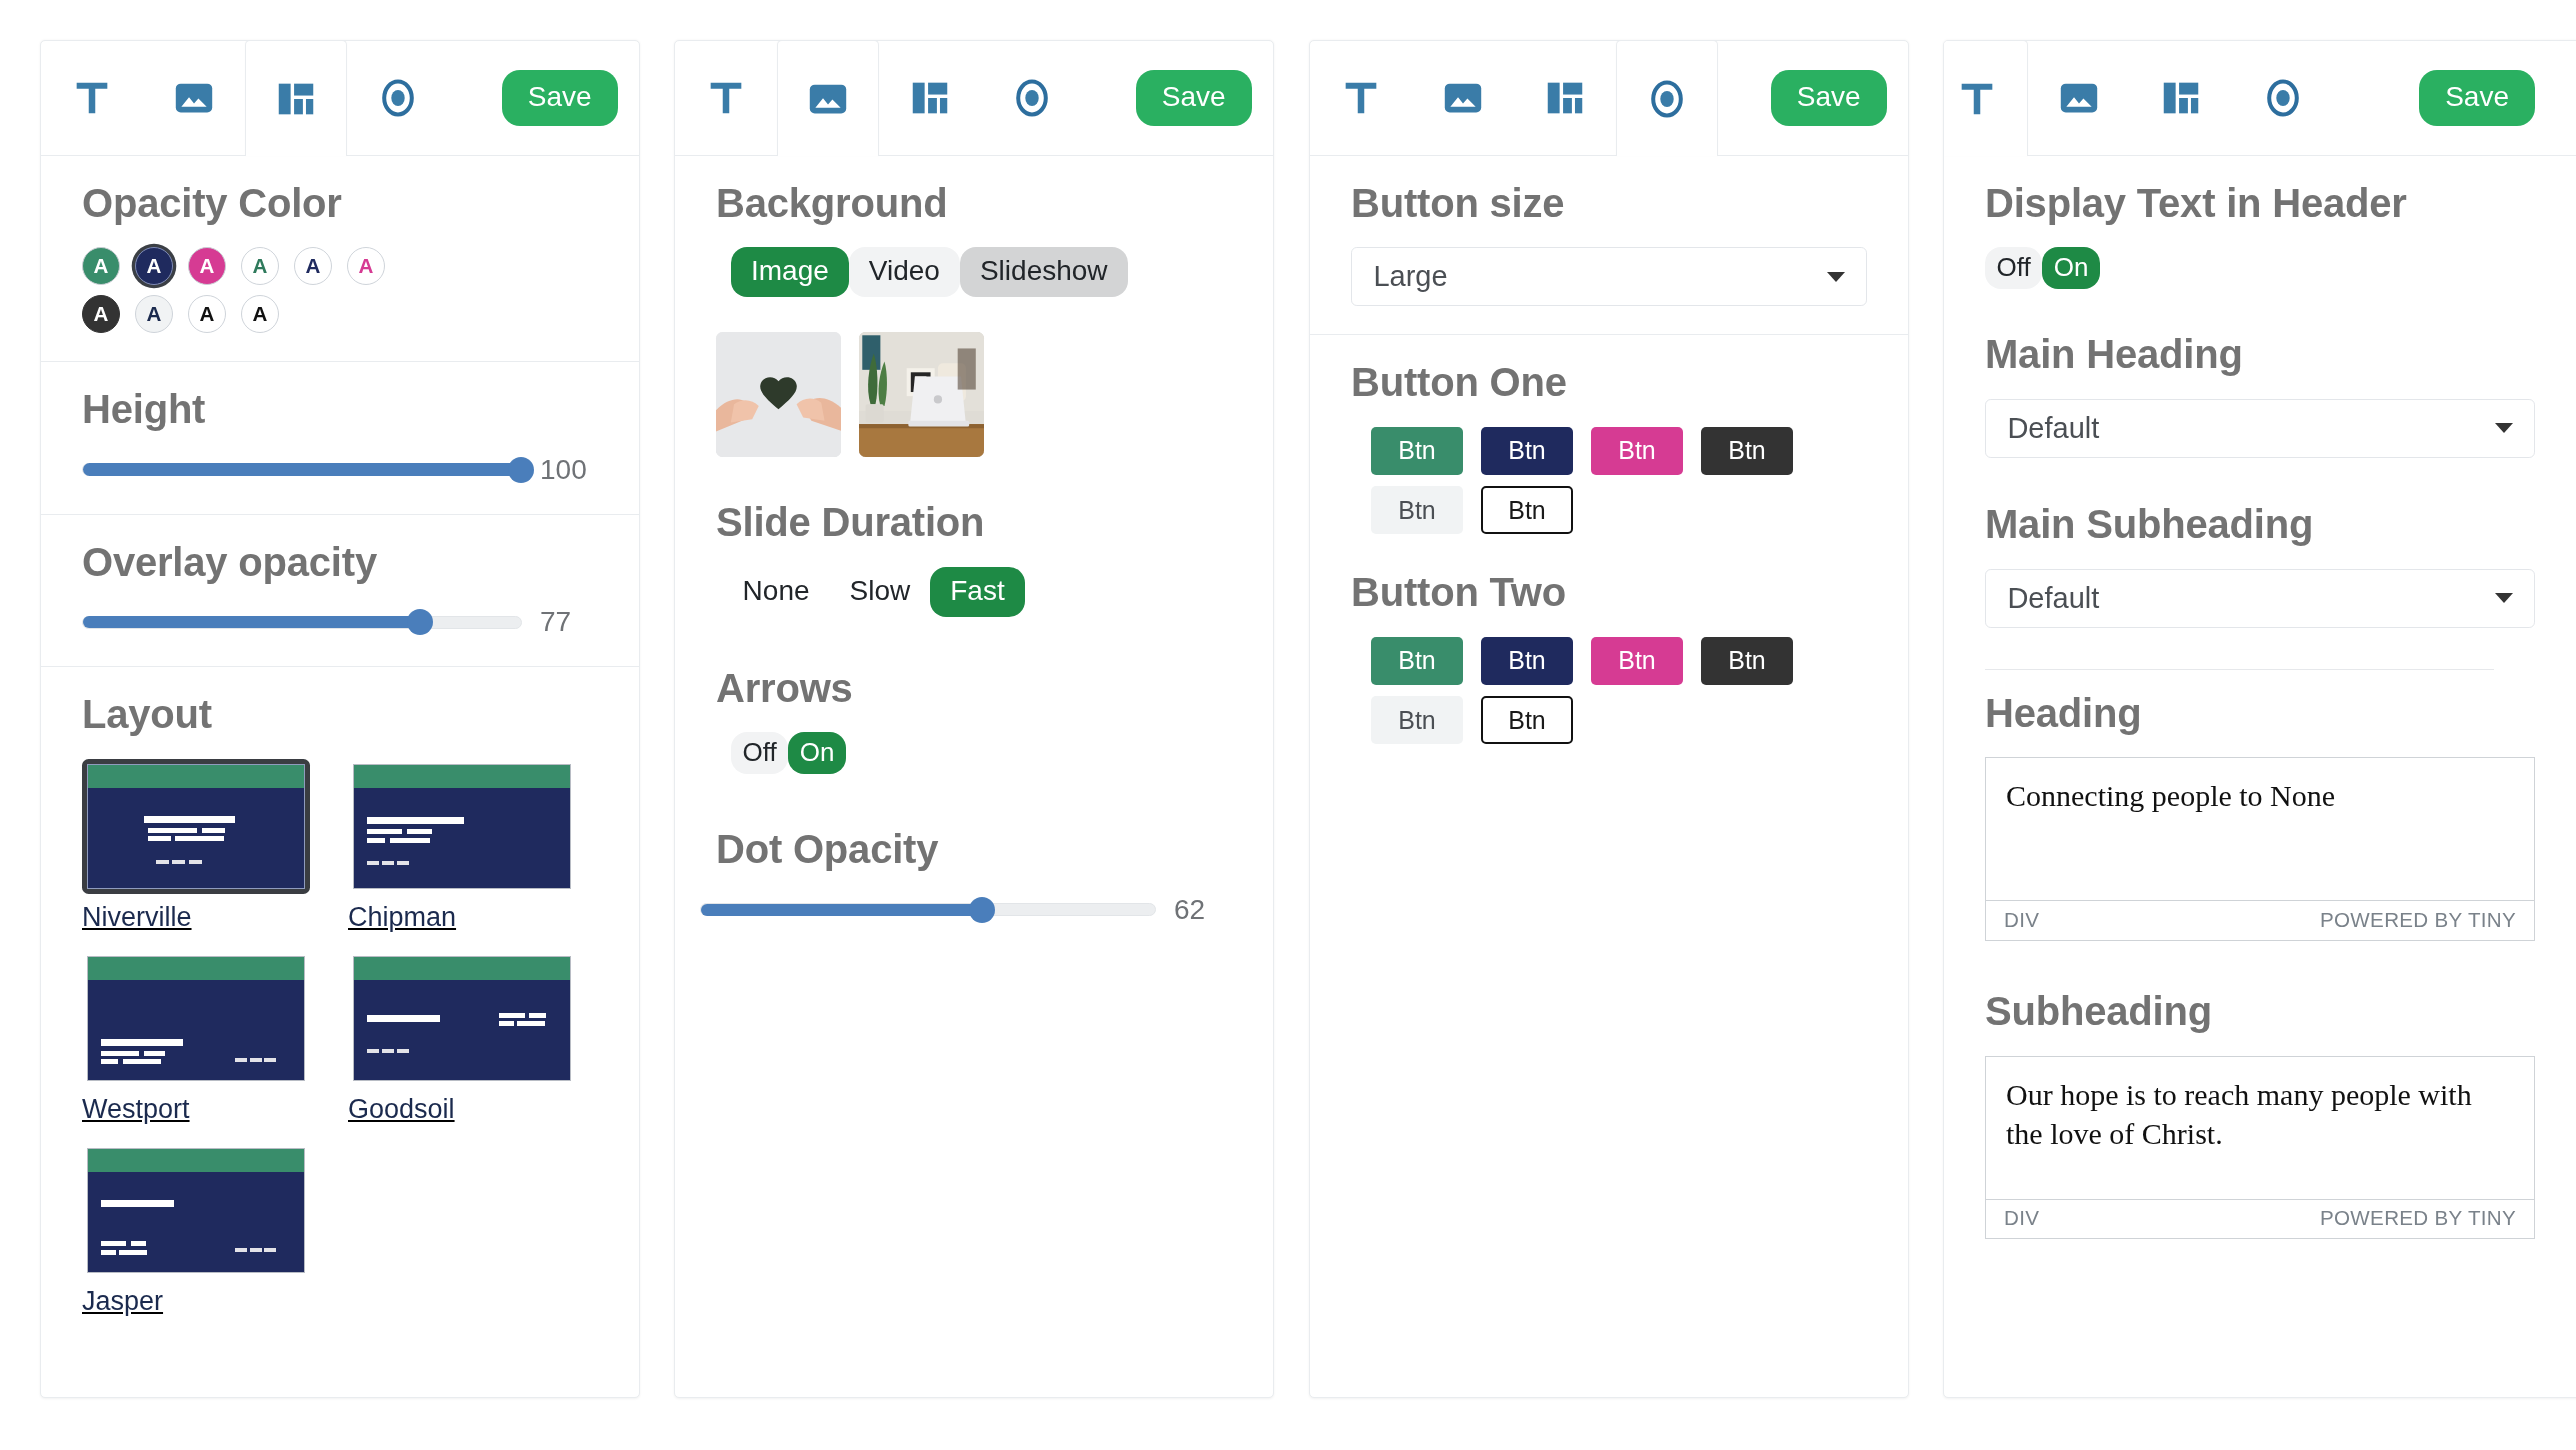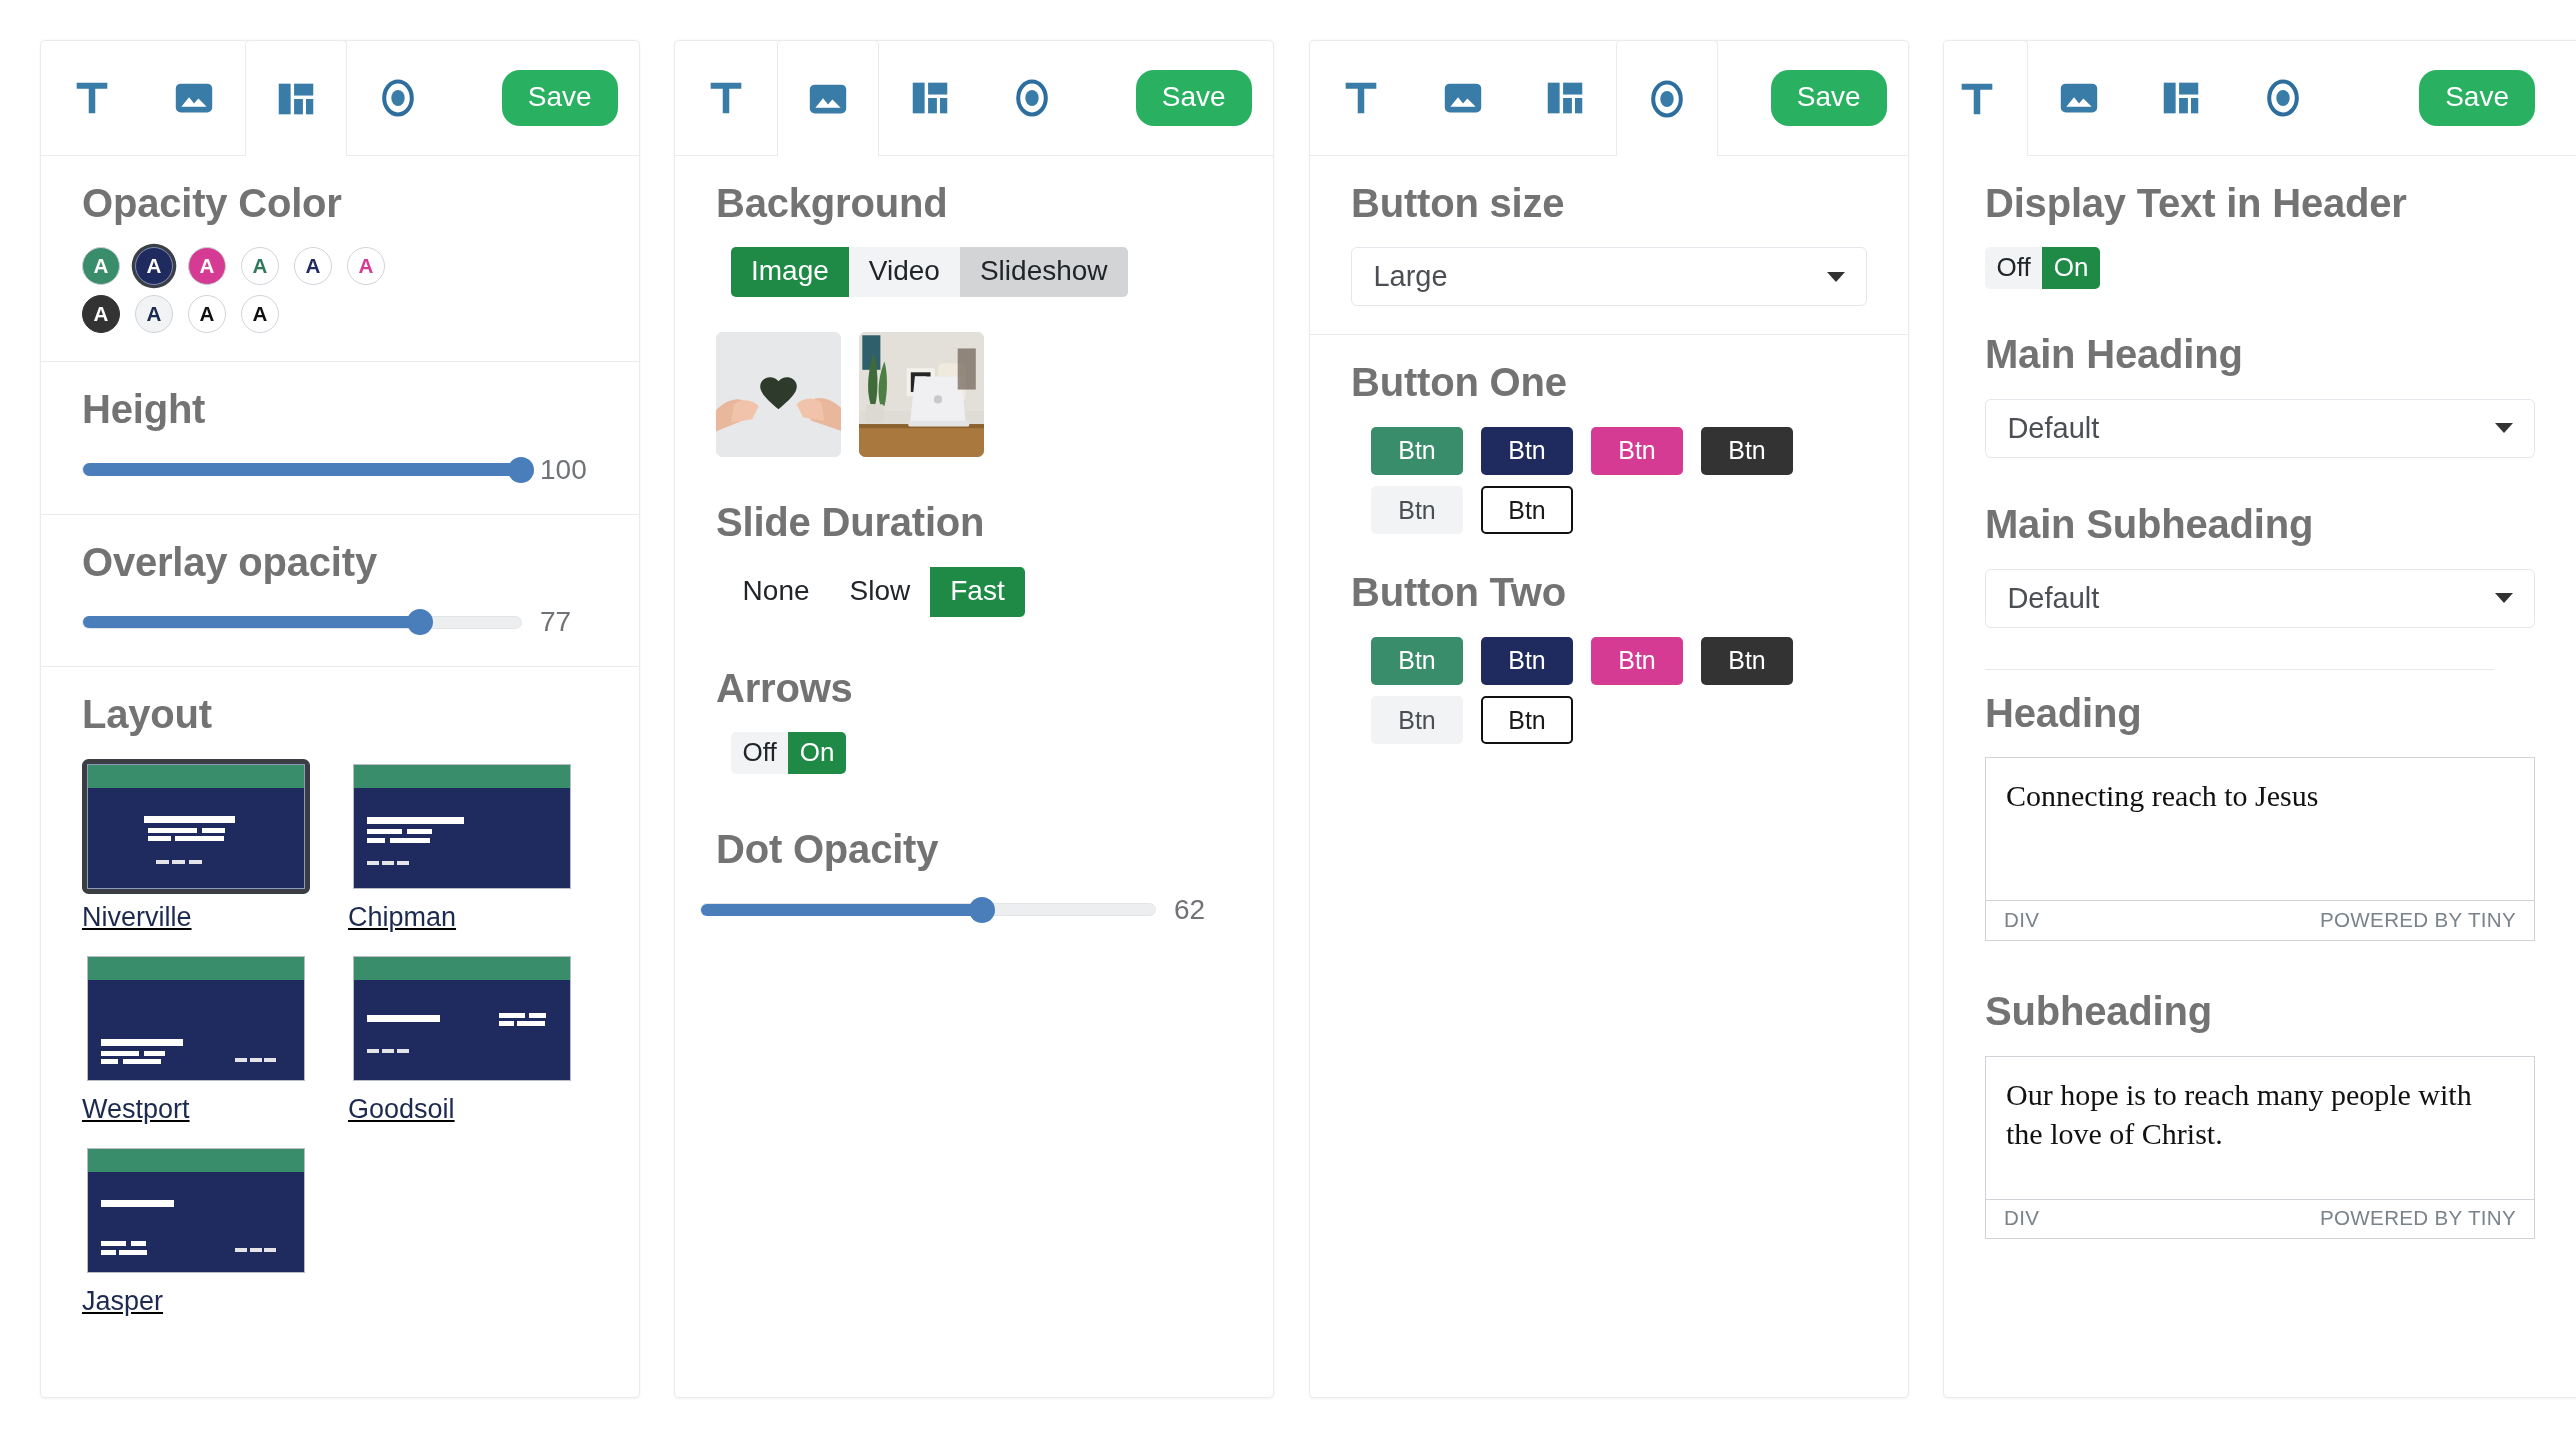--- a/index.html
+++ b/index.html
@@ -131,20 +131,21 @@
 
   
   .pillgroup { display:inline-flex; border-radius:5px; overflow:hidden; }
   .pill {
     font-size: 28px;
     padding: 9px 20px 11.5px;
     background: #f2f3f4;
     color: #212529;
     cursor:pointer;
     line-height:1.05;
+    border-radius:16px;
   }
   .pill.on  { background:#1e8a45; color:#fff; }
   .pill.hov { background:#d3d4d5; color:#212529; }
   .pill.plain { background:transparent; }
 
   .smalltoggle .pill { font-size: 26px; padding: 6.6px 11.5px 8.2px; }
 
   
   .img-row { display:flex; gap: 18px; }
   .img-thumb {
@@ -611,21 +612,21 @@
         <span>Default</span>
         <span class="chev"></span>
       </div>
     </div>
 
     <div class="inset-rule" style="margin-right:107px;"></div>
 
     <div class="sect" style="padding-top:21.4px; padding-right:66px;">
       <div class="sect-title">Heading</div>
       <div class="tiny">
-        <div class="tiny-body" style="min-height:142px;">Connecting reach to Jesus</div>
+        <div class="tiny-body" style="min-height:142px;">Connecting people to None</div>
         <div class="tiny-status">
           <span>DIV</span>
           <span>POWERED BY TINY</span>
         </div>
       </div>
     </div>
 
     <div class="sect" style="padding-top:20px; padding-right:66px;">
       <div class="sect-title">Subheading</div>
       <div class="tiny">

